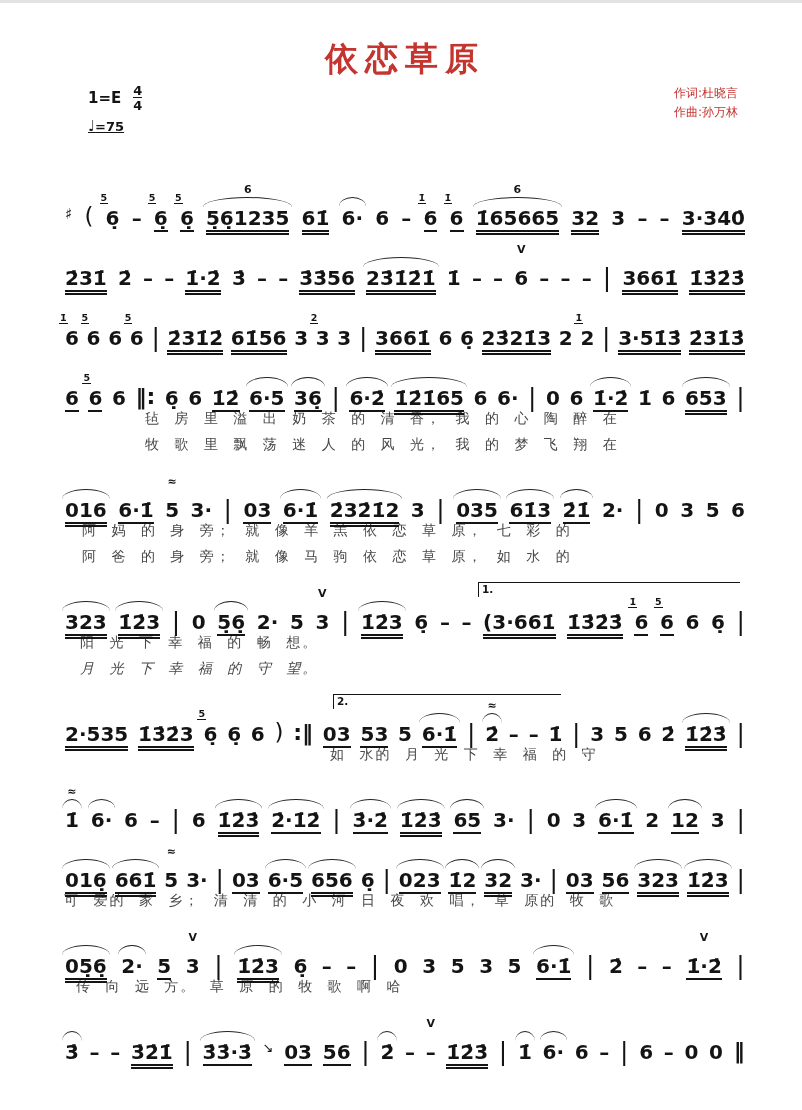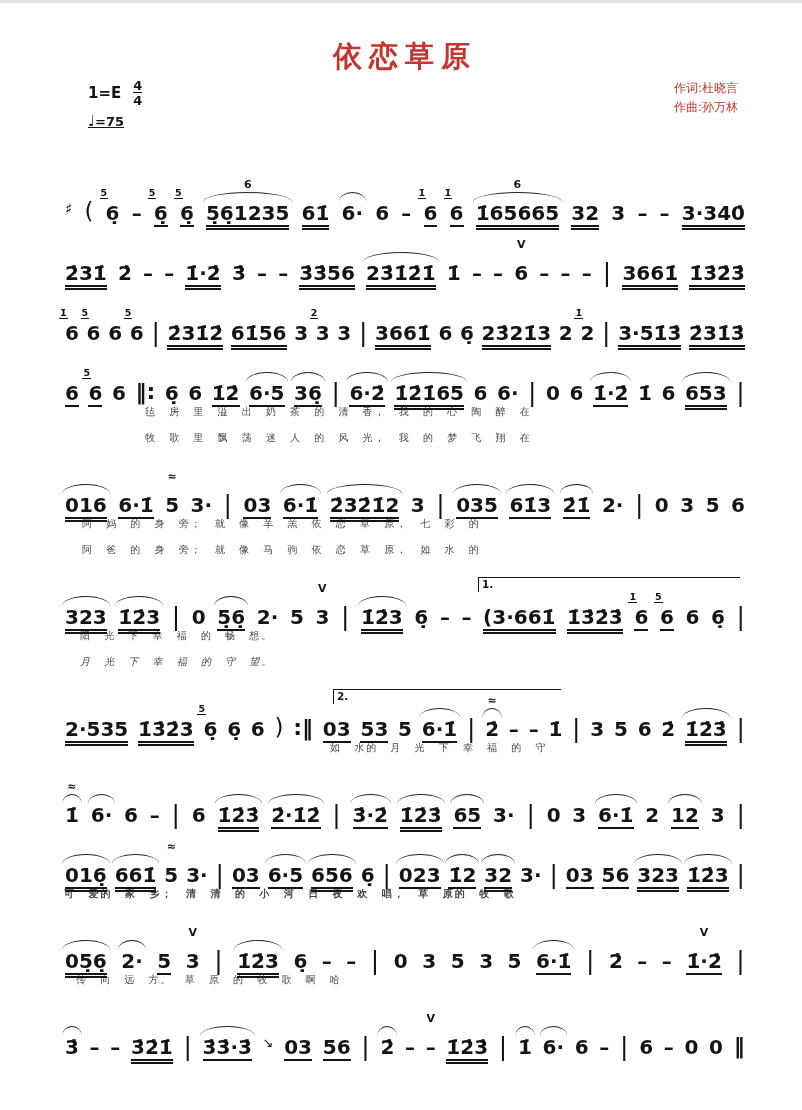--- a/index.html
+++ b/index.html
@@ -12,21 +12,21 @@
     box-sizing:border-box;
     padding:20px 56px 0 64px;
     overflow:hidden;
     font-family:"DejaVu Sans","Liberation Sans",sans-serif;
     color:#141414;
   }
   
   .title{
     text-align:center;
     font-family:"Liberation Serif","DejaVu Serif",serif;
-    font-size:29px;
+    font-size:33px;
     font-weight:600;
     letter-spacing:7px;
     margin:14px 0 2px 0;
   }
   .meta-row{display:flex;justify-content:space-between;align-items:flex-start;height:84px;}
   .keyblock{font-size:15px;font-weight:600;padding-left:24px;line-height:1.1;}
   .keyline{display:flex;align-items:center;gap:12px;}
   .frac{display:inline-flex;flex-direction:column;align-items:center;font-size:13px;font-weight:700;line-height:1;}
   .frac .bot{border-top:1.2px solid #141414;padding-top:1px;}
   .tempo{margin-top:6px;font-size:13px;font-weight:600;text-decoration:underline;}
@@ -66,21 +66,21 @@
   .paren{font-weight:400;font-size:23px;}
   .pre{font-size:15px;transform:translateY(-6px);}
   .gliss{font-size:13px;transform:translateY(-8px);font-weight:400;}
   .volta{
     position:absolute;top:-4px;height:15px;
     border-top:1.4px solid #141414;border-left:1.4px solid #141414;
     font-size:10.5px;font-weight:600;padding:0 0 0 3px;box-sizing:border-box;
   }
   .lyric{
     height:24px;margin-top:2px;
-    font-size:10px;color:#474747;font-weight:500;
+    font-size:14px;color:#474747;font-weight:500;
     letter-spacing:2px;word-spacing:7px;
     white-space:nowrap;
   }
 </style>
 </head>
 <body>
 
 <div class="page">
 
   <h1 class="title red">依恋草原</h1>
@@ -309,21 +309,21 @@
         <span class="cell arc"><span class="txt u1">1̇2</span></span>
         <span class="cell arc"><span class="txt u2">32</span></span>
         <span class="cell"><span class="txt">3·</span></span>
         <span class="cell bar"><span class="txt">|</span></span>
         <span class="cell"><span class="txt u1">03</span></span>
         <span class="cell"><span class="txt u1">56</span></span>
         <span class="cell arc"><span class="txt u2">323</span></span>
         <span class="cell arc"><span class="txt u2">1̇2̇3</span></span>
         <span class="cell bar"><span class="txt">|</span></span>
       </div>
-      <div class="lyric" style="padding-left: 0px; font-weight: bold;">可  爱的  家 乡；   清 清 的 小  河  日 夜 欢  唱，  草 原的 牧  歌</div>
+      <div class="lyric" style="padding-left: 0px;">可  爱的  家 乡；   清 清 的 小  河  日 夜 欢  唱，  草 原的 牧  歌</div>
       <div class="mline">
         <span class="cell arc"><span class="txt u2">05̣6̣</span></span>
         <span class="cell arc"><span class="txt">2·</span></span>
         <span class="cell"><span class="txt u1">5</span></span>
         <span class="cell"><span class="txt">3</span><span class="mark">V</span></span>
         <span class="cell bar"><span class="txt">|</span></span>
         <span class="cell arc"><span class="txt u2">1̇2̇3</span></span>
         <span class="cell"><span class="txt">6̣</span></span>
         <span class="cell"><span class="txt">–</span></span>
         <span class="cell"><span class="txt">–</span></span>

